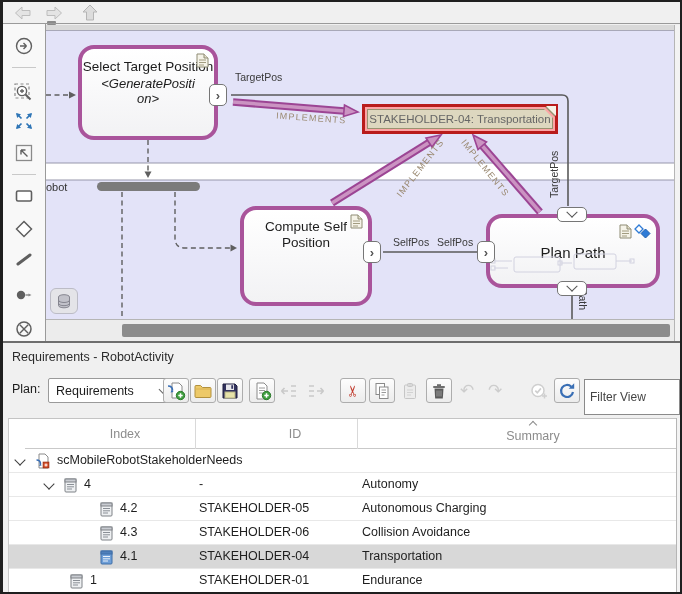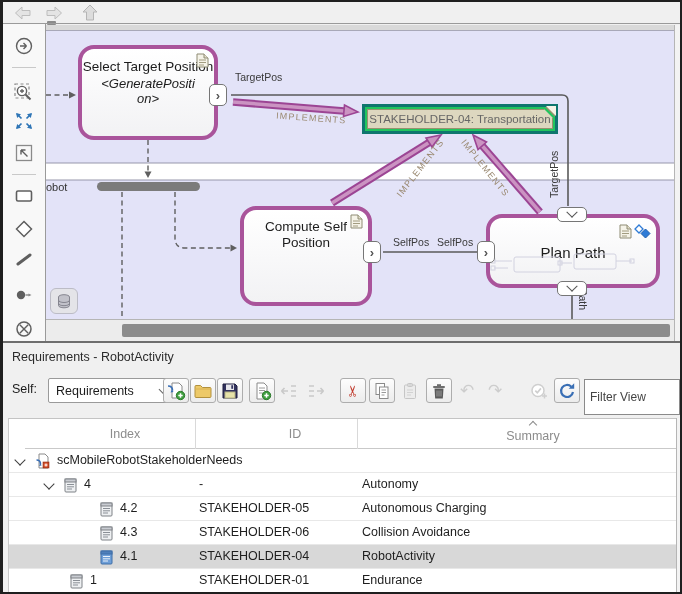--- a/index.html
+++ b/index.html
@@ -19,21 +19,21 @@
   .canvas{background:#e3e3f8;overflow:hidden;}
   .cstrip{background:#d9d9d9;border-bottom:1px solid #a8a8b8;}
   .block{position:absolute;border:4px solid #a9549b;border-radius:16px;background:linear-gradient(#ffffff,#f2f2f4);text-align:center;color:#1c1c1c;z-index:3;}
   .btitle{font-size:13.5px;line-height:16px;}
   .bsub{font-size:13px;font-style:italic;line-height:15px;word-break:break-all;margin:1px auto 0;}
   .porth{position:absolute;width:18px;height:22px;background:#fff;border:1.5px solid #767676;border-radius:5px;z-index:7;display:flex;align-items:center;justify-content:center;font-size:13px;font-weight:bold;color:#555;}
   .portv{position:absolute;width:30px;height:15px;background:#fff;border:1.5px solid #767676;border-radius:5px;z-index:7;display:flex;align-items:center;justify-content:center;}
   .cvdown{width:8px;height:8px;border-right:1.6px solid #555;border-bottom:1.6px solid #555;transform:rotate(45deg) translate(-2px,-2px);}
   .siglabel{position:absolute;font-size:10.5px;color:#3a3a3a;z-index:6;}
   .impl{position:absolute;font-size:9px;letter-spacing:1.2px;color:#9b8a72;z-index:6;white-space:nowrap;}
-  .note-outer{position:absolute;border:3px solid #0f766e;background:#22c55e;z-index:5;padding:2px;}
+  .note-outer{position:absolute;border:3px solid #b91c1c;background:#fca5a5;z-index:5;padding:2px;}
   .note-inner{position:relative;width:100%;height:100%;background:#ddd7bf;border:1px solid #98926f;display:flex;align-items:center;justify-content:center;font-size:11.5px;color:#666;clip-path:polygon(0 0,calc(100% - 9px) 0,100% 9px,100% 100%,0 100%);}
   .dogear{position:absolute;right:-1px;top:-1px;width:0;height:0;border-top:10px solid #f6f3e6;border-left:10px solid transparent;z-index:6;filter:drop-shadow(-1px 1px 0 #98926f);}
   .dbbtn{position:absolute;width:28px;height:26px;background:#e4e4e8;border:1px solid #bcbcc6;border-radius:6px;display:flex;align-items:center;justify-content:center;z-index:8;}
   .vlabel{position:absolute;font-size:10.5px;color:#3a3a3a;text-align:left;z-index:6;white-space:nowrap;}
   
   .hscroll{background:#ececec;border-top:1px solid #b5b5b5;}
   .hthumb{position:absolute;background:#8c8c8c;border-radius:2px;}
   .vscroll{background:#f3f3f3;border-left:1px solid #b5b5b5;}
   
   .ptitle{font-size:12.5px;color:#2b2b2b;display:flex;align-items:center;}
@@ -276,21 +276,21 @@
 
   <div class="abs hscroll" style="left:46px;top:319px;width:628px;height:22px">
     <div class="hthumb" style="left:76px;top:4px;width:548px;height:13px"></div>
   </div>
 
   <div class="abs" style="left:0;top:341px;width:682px;height:2px;background:#6e6e6e;z-index:5"></div>
 
   <div class="abs ptitle" style="left:12px;top:345px;width:400px;height:24px">Requirements - RobotActivity</div>
 
   <div class="abs" style="left:3px;top:371px;width:677px;height:45px">
-    <div class="abs" style="left:9px;top:11px;font-size:12.5px;color:#1c1c1c">Self:</div>
+    <div class="abs" style="left:9px;top:11px;font-size:12.5px;color:#1c1c1c">Plan:</div>
     <div class="dropdown" style="left:45px;top:7px;width:129px;height:25px">
       <span>Requirements</span>
       <span class="dchev"></span>
     </div>
 
     <div class="tbtn en" style="left:160px;top:7px">
       <svg width="20" height="20" viewBox="0 0 20 20">
           <path d="M6 2 h7 l3 3 v12 H6 Z" fill="#fff" stroke="#8a8a8a"></path>
           <path d="M2 5 c3 0 4.5 1.8 4.5 4.5" fill="none" stroke="#3a6fb5" stroke-width="1.7"></path>
           <path d="M4.5 11.5 l3-.5 -1.6-2.6 Z" fill="#3a6fb5"></path>
@@ -446,21 +446,21 @@
     </div>
 
     <div class="trow sel" style="left:0;top:126px">
       <svg class="abs" style="left:91px;top:5px" width="13" height="15" viewBox="0 0 13 15">
           <rect x="1" y="1" width="11" height="13" rx="1" fill="#6f9fd8" stroke="#3f6ea8"></rect>
           <rect x="1" y="1" width="11" height="3" fill="#4f7fba" stroke="#3f6ea8"></rect>
           <path d="M3 6.5h7M3 8.8h7M3 11h5" stroke="#eaf1fa"></path>
         </svg>
       <div class="cell" style="left:111px;top:4px">4.1</div>
       <div class="cell" style="left:190px;top:4px">STAKEHOLDER-04</div>
-      <div class="cell" style="left:353px;top:4px">RobotActivity</div>
+      <div class="cell" style="left:353px;top:4px">Transportation</div>
     </div>
 
     <div class="trow" style="left:0;top:150px">
       <svg class="abs" style="left:61px;top:5px" width="13" height="15" viewBox="0 0 13 15">
           <rect x="1" y="1" width="11" height="13" rx="1" fill="#eef0f2" stroke="#7f8287"></rect>
           <rect x="1" y="1" width="11" height="3" fill="#c9ccd2" stroke="#7f8287"></rect>
           <path d="M3 6.5h7M3 8.8h7M3 11h5" stroke="#8a8f96"></path>
         </svg>
       <div class="cell" style="left:81px;top:4px">1</div>
       <div class="cell" style="left:190px;top:4px">STAKEHOLDER-01</div>

